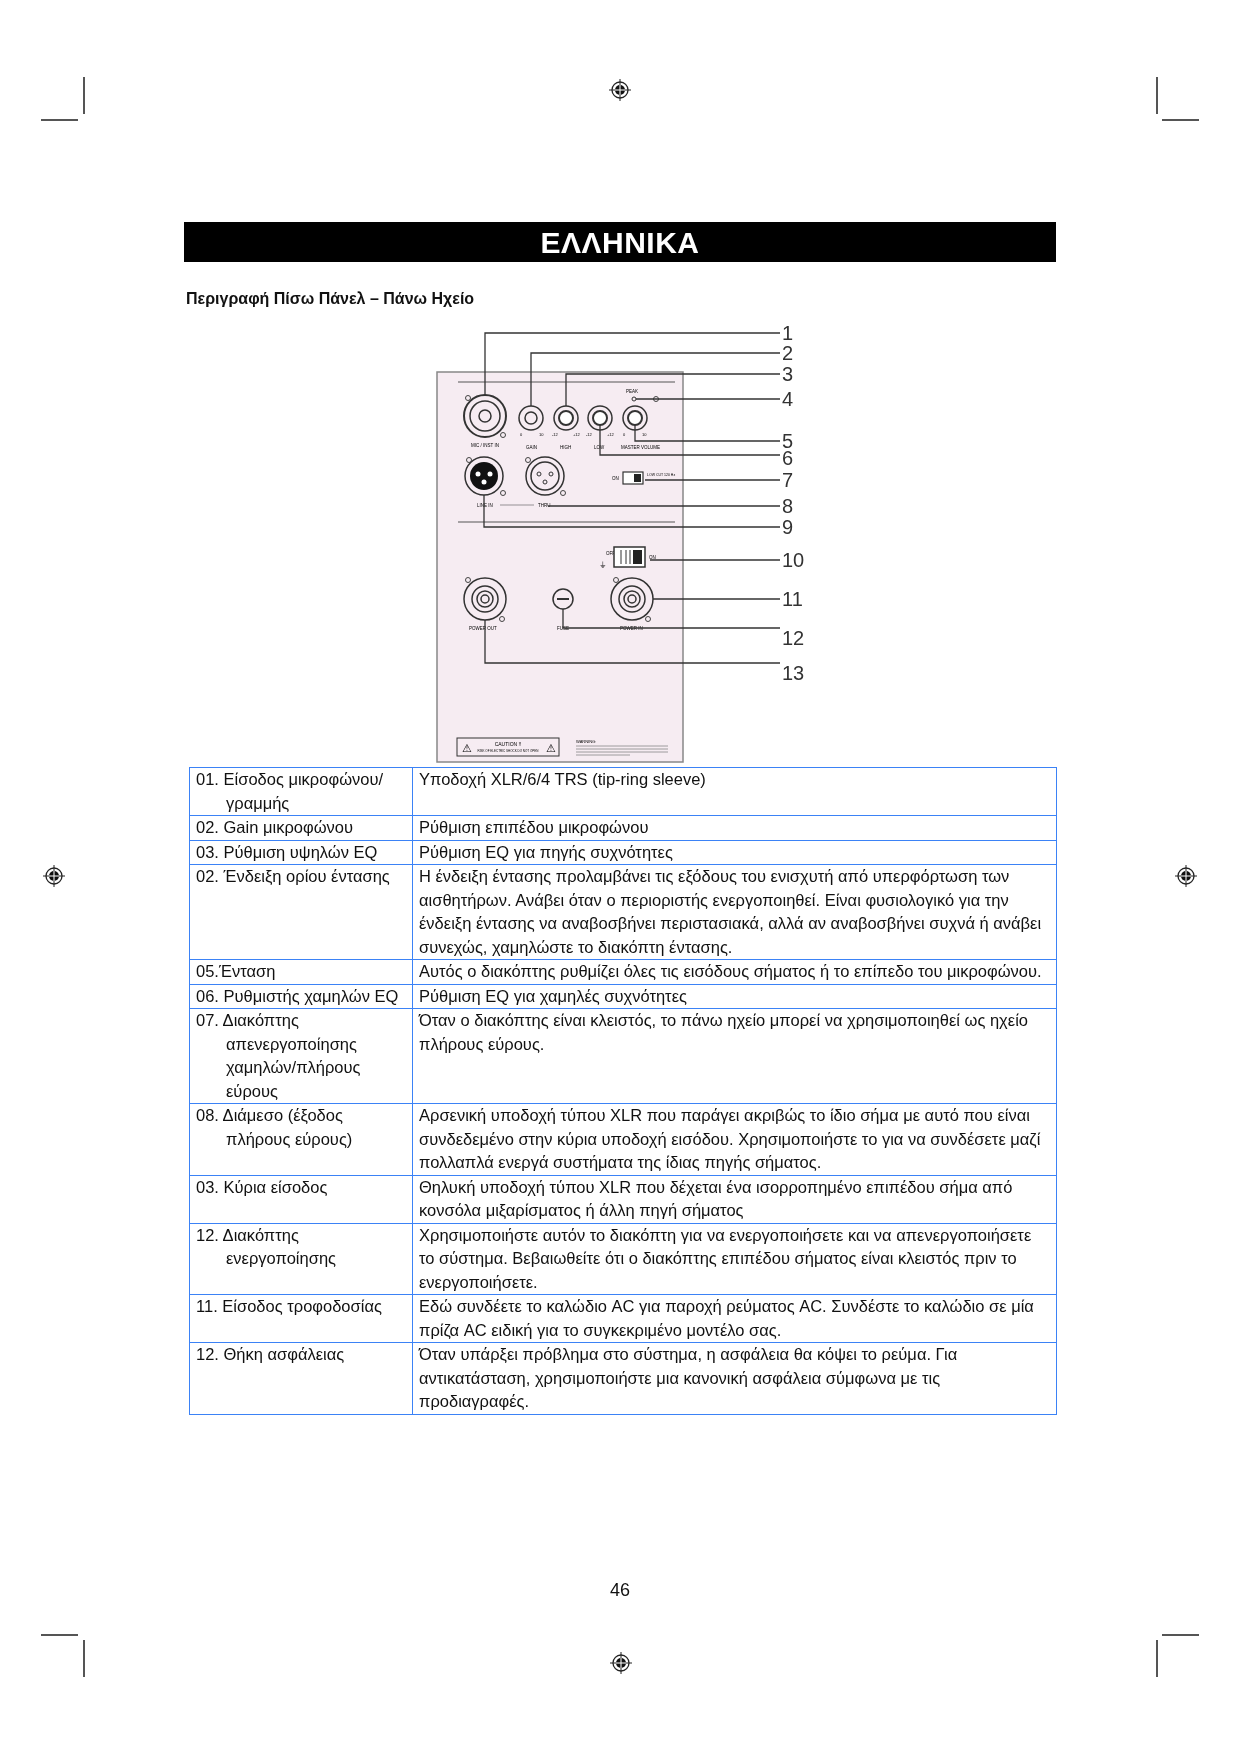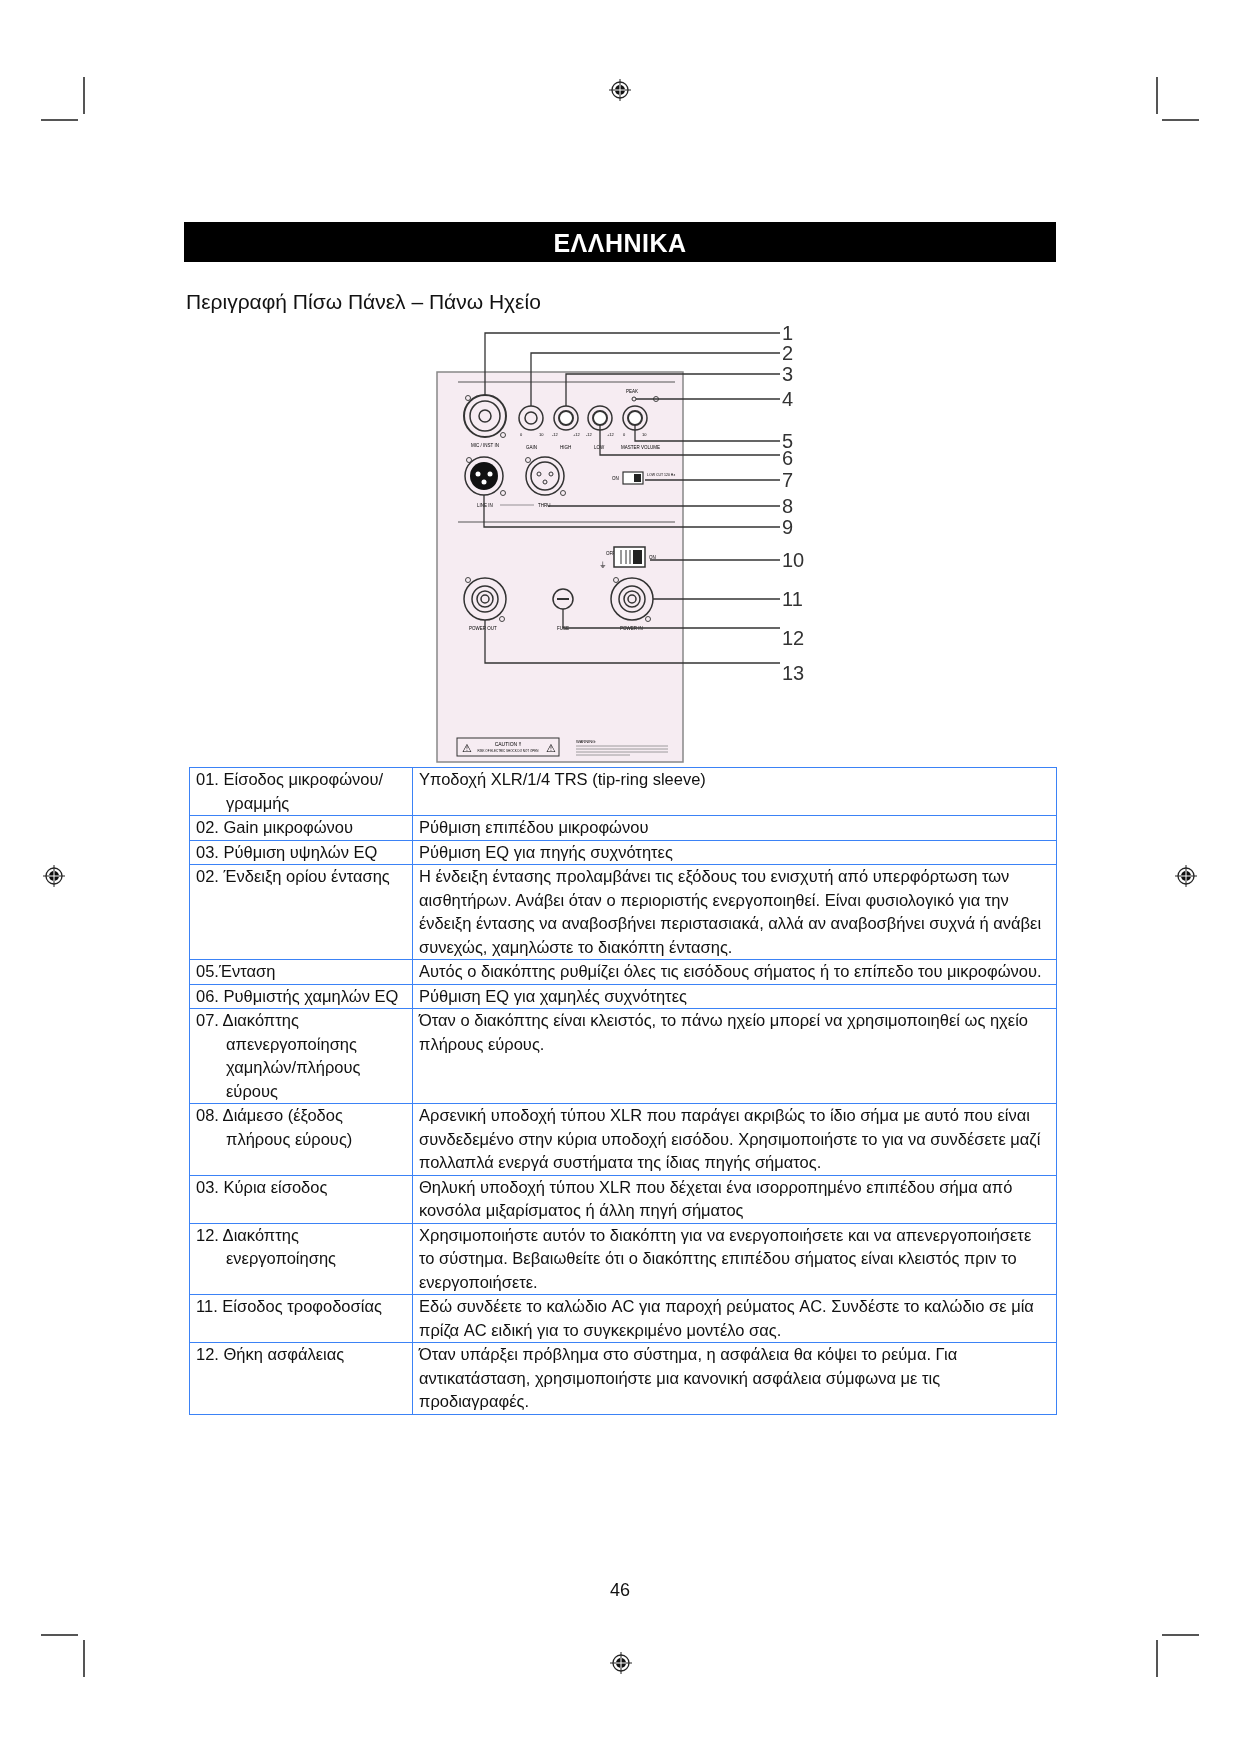--- a/index.html
+++ b/index.html
@@ -2,22 +2,22 @@
 <html><head>
 <meta charset="utf-8">
 <style>
   html, body { margin: 0; padding: 0; background: #ffffff; }
   body { width: 1241px; height: 1754px; position: relative; overflow: hidden;
          font-family: "Liberation Sans", sans-serif; color: #111; }
   .crop { position: absolute; background: #555; }
   .reg { position: absolute; width: 22px; height: 22px; }
   .title-bar { position: absolute; left: 184px; top: 222px; width: 872px; height: 40px;
                background: #000; color: #fff; text-align: center; font-weight: bold;
-               font-size: 25px; line-height: 42px; letter-spacing: 0.5px; }
-  .subtitle { position: absolute; left: 186px; top: 290px; font-size: 21px; font-weight: normal; }
+               font-size: 30px; line-height: 42px; letter-spacing: 0.5px; }
+  .subtitle { position: absolute; left: 186px; top: 290px; font-size: 16px; font-weight: bold; }
   .diagram { position: absolute; left: 430px; top: 310px; width: 400px; height: 460px; }
   .spec-table { position: absolute; left: 189px; top: 767px; width: 868px;
                 border-collapse: collapse; font-size: 16.5px; line-height: 23.5px; }
   .spec-table td { border: 1px solid #3b82f6; vertical-align: top; padding: 0 6px 0 6px; }
   .spec-table td.name { width: 210px; }
   .name-wrap { display: block; padding-left: 30px; text-indent: -30px; }
   .page-num { position: absolute; left: 600px; top: 1560px; width: 40px; text-align: center; font-size: 18px; margin-top: 20px; }
 </style>
 </head>
 <body>
@@ -221,21 +221,21 @@
     <text x="352" y="370">13</text>
   </g>
 </svg>
 
 <table class="spec-table">
   <tbody>
     <tr>
         <td class="name">
           <span class="name-wrap">01. Είσοδος μικροφώνου/γραμμής</span>
         </td>
-        <td>Υποδοχή XLR/1/4 TRS (tip-ring sleeve)</td>
+        <td>Υποδοχή XLR/6/4 TRS (tip-ring sleeve)</td>
       </tr>
     <tr>
         <td class="name">
           <span class="name-wrap">02. Gain μικροφώνου</span>
         </td>
         <td>Ρύθμιση επιπέδου μικροφώνου</td>
       </tr>
     <tr>
         <td class="name">
           <span class="name-wrap">03. Ρύθμιση υψηλών EQ</span>

